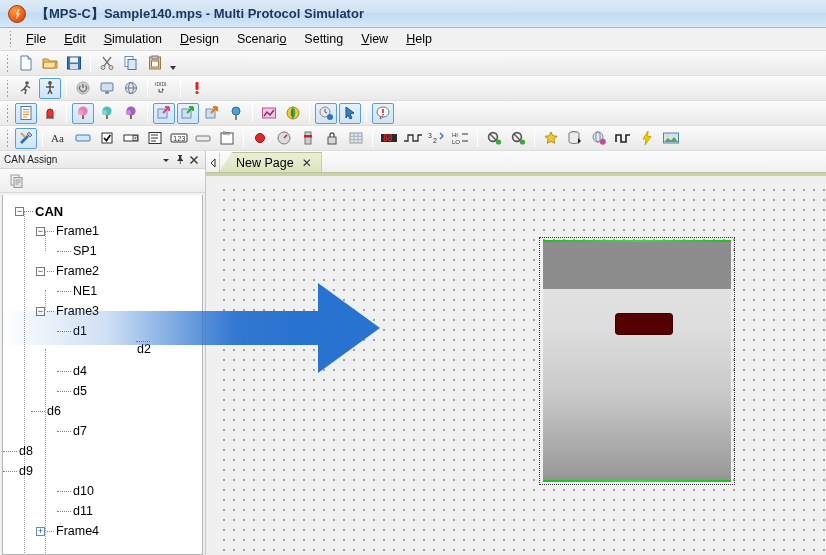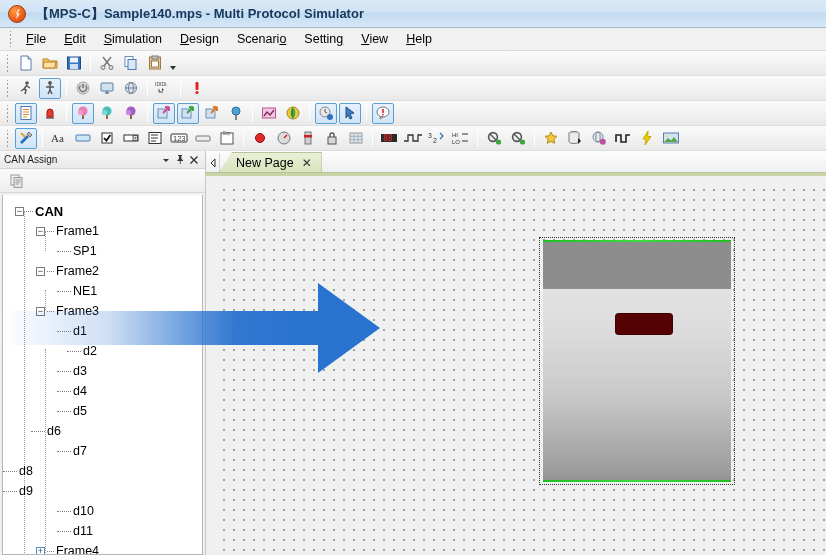--- a/index.html
+++ b/index.html
@@ -588,27 +588,23 @@
           </div>
           <div class="node" style="padding-left:33px;">
             <span class="exp">−</span>
             <span class="dash"></span>
             <span class="lbl">Frame3</span>
           </div>
           <div class="node" style="padding-left:54px;">
             <span class="dash" style="width:14px;"></span>
             <span class="lbl">d1</span>
           </div>
-          <div class="node" style="padding-left:64px;">
+          <div class="node" style="padding-left:81px;flex-direction:column;">
             <span class="dash" style="width:14px;"></span>
             <span class="lbl">d2</span>
-          </div>
-          <div class="node" style="padding-left:54px;">
-            <span class="dash" style="width:14px;"></span>
-            <span class="lbl">d3</span>
           </div>
           <div class="node" style="padding-left:54px;">
             <span class="dash" style="width:14px;"></span>
             <span class="lbl">d4</span>
           </div>
           <div class="node" style="padding-left:54px;">
             <span class="dash" style="width:14px;"></span>
             <span class="lbl">d5</span>
           </div>
           <div class="node" style="padding-left:28px;">

